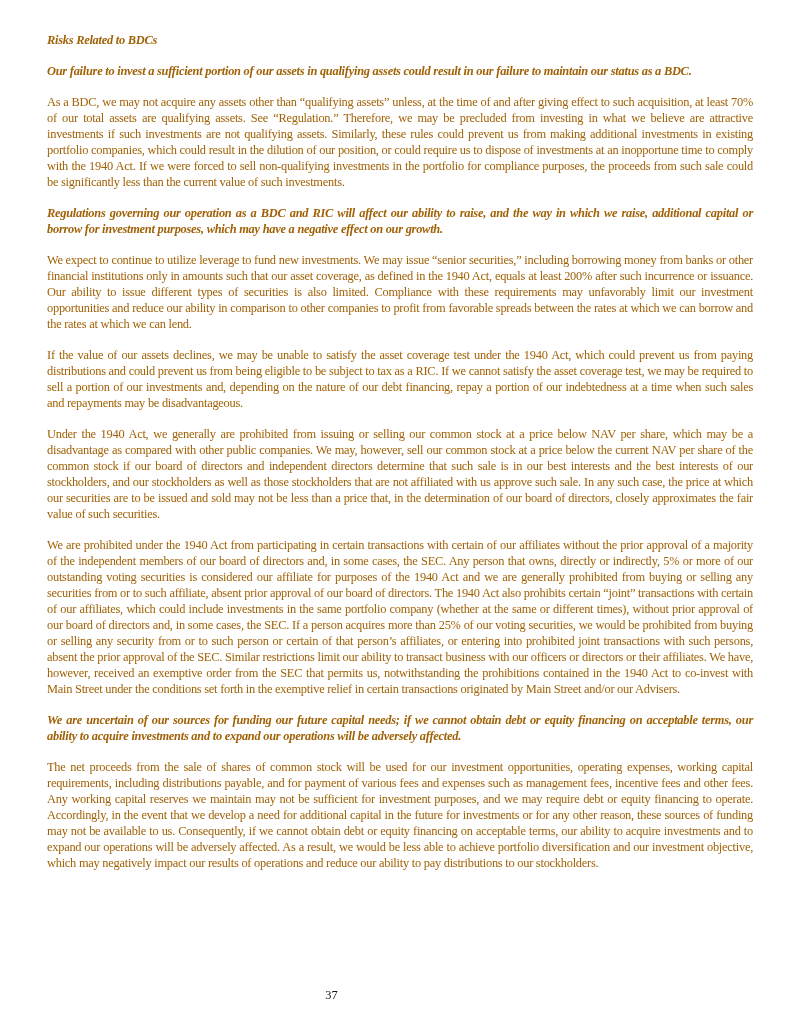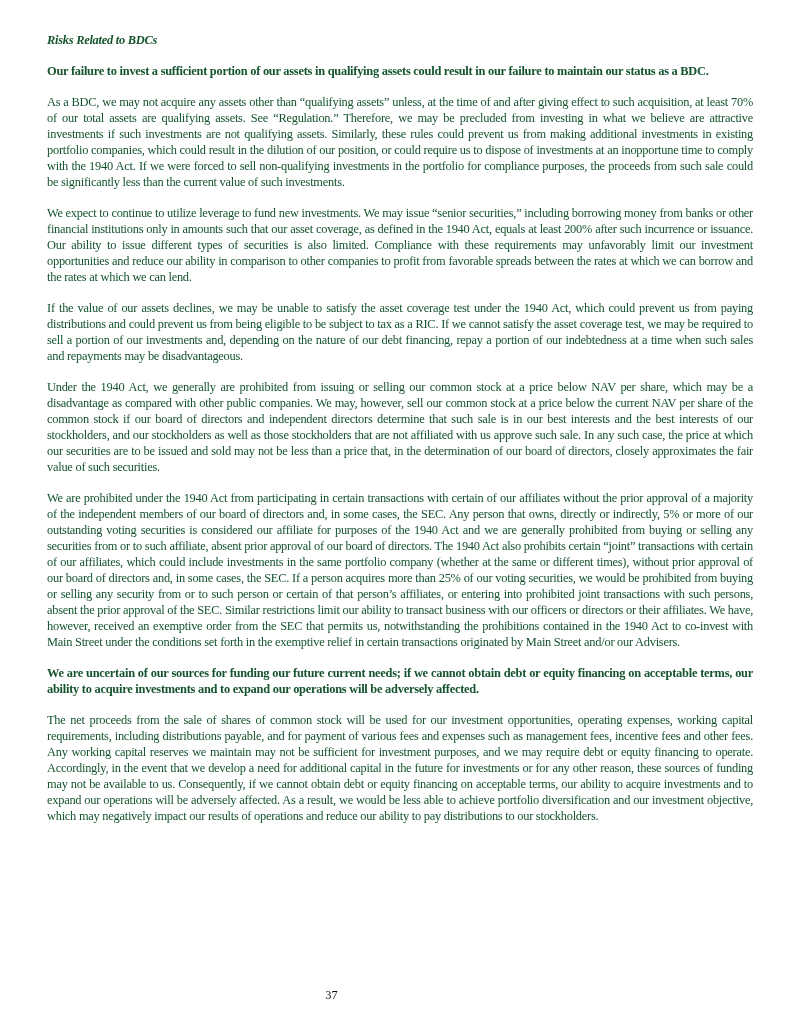--- a/index.html
+++ b/index.html
@@ -1,46 +1,47 @@
 <!DOCTYPE html>
 <html><head>
   <meta charset="utf-8">
   <style>
     html, body { margin: 0; padding: 0; background: #ffffff; }
     body { width: 799px; height: 1034px; position: relative; overflow: hidden; }
     .page {
       position: absolute; left: 47px; top: 32px; width: 706px;
       font-family: "Liberation Serif", serif;
-      color: #14532d;
+      color: #a16207;
       font-size: 12.4px;
       line-height: 16px;
       letter-spacing: -0.25px;
     }
     .page p { margin: 0 0 15px 0; text-align: justify; }
     .h-section { font-weight: bold; font-style: italic; }
-    .h-risk { font-weight: bold; }
+    .h-risk { font-weight: bold; font-style: italic; }
     .page-number {
       position: absolute; left: 0; width: 663px; top: 988px;
       text-align: center; font-family: "Liberation Serif", serif;
       font-size: 12.4px; color: #111111;
     }
   </style>
 </head>
 <body>
 
 <div class="page">
   <p class="h-section">Risks Related to BDCs</p>
 
   <p class="h-risk">Our failure to invest a sufficient portion of our assets in qualifying assets could result in our failure to maintain our status as a BDC.</p>
   <p>As a BDC, we may not acquire any assets other than “qualifying assets” unless, at the time of and after giving effect to such acquisition, at least 70% of our total assets are qualifying assets. See “Regulation.” Therefore, we may be precluded from investing in what we believe are attractive investments if such investments are not qualifying assets. Similarly, these rules could prevent us from making additional investments in existing portfolio companies, which could result in the dilution of our position, or could require us to dispose of investments at an inopportune time to comply with the 1940 Act. If we were forced to sell non-qualifying investments in the portfolio for compliance purposes, the proceeds from such sale could be significantly less than the current value of such investments.</p>
 
+  <p class="h-risk">Regulations governing our operation as a BDC and RIC will affect our ability to raise, and the way in which we raise, additional capital or borrow for investment purposes, which may have a negative effect on our growth.</p>
   <p>We expect to continue to utilize leverage to fund new investments. We may issue “senior securities,” including borrowing money from banks or other financial institutions only in amounts such that our asset coverage, as defined in the 1940 Act, equals at least 200% after such incurrence or issuance. Our ability to issue different types of securities is also limited. Compliance with these requirements may unfavorably limit our investment opportunities and reduce our ability in comparison to other companies to profit from favorable spreads between the rates at which we can borrow and the rates at which we can lend.</p>
   <p>If the value of our assets declines, we may be unable to satisfy the asset coverage test under the 1940 Act, which could prevent us from paying distributions and could prevent us from being eligible to be subject to tax as a RIC. If we cannot satisfy the asset coverage test, we may be required to sell a portion of our investments and, depending on the nature of our debt financing, repay a portion of our indebtedness at a time when such sales and repayments may be disadvantageous.</p>
   <p>Under the 1940 Act, we generally are prohibited from issuing or selling our common stock at a price below NAV per share, which may be a disadvantage as compared with other public companies. We may, however, sell our common stock at a price below the current NAV per share of the common stock if our board of directors and independent directors determine that such sale is in our best interests and the best interests of our stockholders, and our stockholders as well as those stockholders that are not affiliated with us approve such sale. In any such case, the price at which our securities are to be issued and sold may not be less than a price that, in the determination of our board of directors, closely approximates the fair value of such securities.</p>
 
   <p>We are prohibited under the 1940 Act from participating in certain transactions with certain of our affiliates without the prior approval of a majority of the independent members of our board of directors and, in some cases, the SEC. Any person that owns, directly or indirectly, 5% or more of our outstanding voting securities is considered our affiliate for purposes of the 1940 Act and we are generally prohibited from buying or selling any securities from or to such affiliate, absent prior approval of our board of directors. The 1940 Act also prohibits certain “joint” transactions with certain of our affiliates, which could include investments in the same portfolio company (whether at the same or different times), without prior approval of our board of directors and, in some cases, the SEC. If a person acquires more than 25% of our voting securities, we would be prohibited from buying or selling any security from or to such person or certain of that person’s affiliates, or entering into prohibited joint transactions with such persons, absent the prior approval of the SEC. Similar restrictions limit our ability to transact business with our officers or directors or their affiliates. We have, however, received an exemptive order from the SEC that permits us, notwithstanding the prohibitions contained in the 1940 Act to co-invest with Main Street under the conditions set forth in the exemptive relief in certain transactions originated by Main Street and/or our Advisers.</p>
 
-  <p class="h-risk">We are uncertain of our sources for funding our future current needs; if we cannot obtain debt or equity financing on acceptable terms, our ability to acquire investments and to expand our operations will be adversely affected.</p>
+  <p class="h-risk">We are uncertain of our sources for funding our future capital needs; if we cannot obtain debt or equity financing on acceptable terms, our ability to acquire investments and to expand our operations will be adversely affected.</p>
   <p>The net proceeds from the sale of shares of common stock will be used for our investment opportunities, operating expenses, working capital requirements, including distributions payable, and for payment of various fees and expenses such as management fees, incentive fees and other fees. Any working capital reserves we maintain may not be sufficient for investment purposes, and we may require debt or equity financing to operate. Accordingly, in the event that we develop a need for additional capital in the future for investments or for any other reason, these sources of funding may not be available to us. Consequently, if we cannot obtain debt or equity financing on acceptable terms, our ability to acquire investments and to expand our operations will be adversely affected. As a result, we would be less able to achieve portfolio diversification and our investment objective, which may negatively impact our results of operations and reduce our ability to pay distributions to our stockholders.</p>
 
 </div>
 
 <div class="page-number">37</div>
 
 </body></html>

